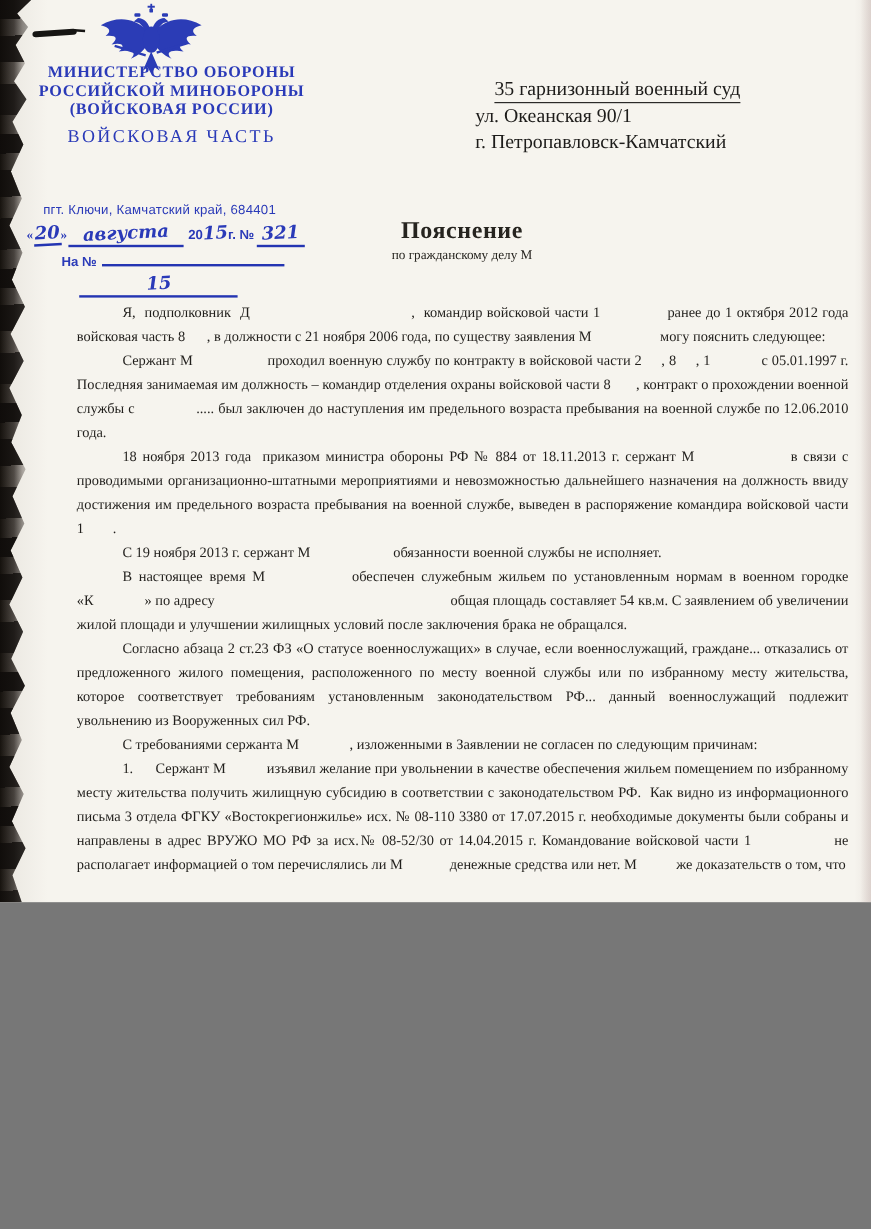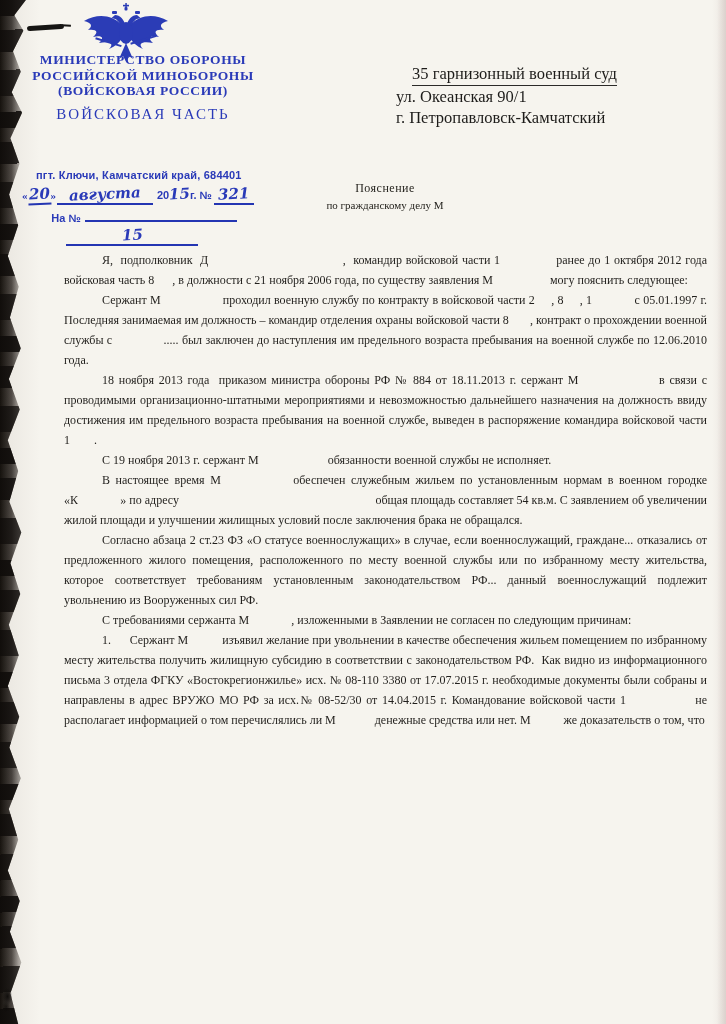--- a/index.html
+++ b/index.html
@@ -1,18 +1,18 @@
 <!DOCTYPE html>
 <html lang="ru"><head>
 <meta charset="utf-8">
 <title>Scanned document</title>
 <style>
   html,body{margin:0;padding:0;background:#777;}
   .page{
-    position:relative;width:726px;height:1024px;margin:0 auto;overflow:hidden;
+    position:relative;width:726px;height:752px;margin:0 auto;overflow:hidden;
     background:
       linear-gradient(90deg, rgba(120,105,95,.10) 0, rgba(0,0,0,0) 40px),
       linear-gradient(270deg, rgba(185,165,162,.18) 0, rgba(0,0,0,0) 14px),
       #f6f4ee;
     font-family:"Liberation Serif", serif;
     color:#24221f;
   }
   
   .edge-left{
     position:absolute;left:0;top:0;bottom:0;width:26px;pointer-events:none;
@@ -31,41 +31,41 @@
   .pen-dash:after{content:"";position:absolute;right:-7px;top:1px;width:9px;height:2px;background:#161513;transform:rotate(8deg);}
   .smudge-bottom{position:absolute;left:1px;top:986px;width:13px;height:26px;background:
     radial-gradient(7px 12px at 50% 40%, rgba(10,8,6,.85), rgba(0,0,0,0) 70%),
     radial-gradient(5px 8px at 40% 80%, rgba(10,8,6,.6), rgba(0,0,0,0) 70%);}
   
   .emblem{position:absolute;left:78px;top:3px;width:96px;height:62px;}
   
   .lh{position:absolute;left:20px;top:52px;width:246px;text-align:center;color:#2a3ab8;}
   .lh-min{font-size:13.5px;font-weight:bold;letter-spacing:.6px;line-height:15.5px;}
   .lh-unit{font-size:15px;font-weight:normal;letter-spacing:2px;margin-top:7px;}
-  .lh-addr{font-family:"Liberation Sans",sans-serif;font-size:11px;font-weight:bold;
+  .lh-addr{font-family:"Liberation Sans",sans-serif;font-size:11px;font-weight:normal;
     text-align:left;margin:46px 0 0 16px;letter-spacing:.2px;}
   .date-row{margin:4px 0 0 2px;text-align:left;white-space:nowrap;}
   .printed{font-family:"Liberation Sans",sans-serif;font-size:11px;font-weight:bold;}
   .hand{font-family:"DejaVu Serif",serif;font-style:italic;font-weight:bold;font-size:15px;
     display:inline-block;transform:rotate(-3deg);}
   .q{font-size:11px;font-weight:bold;}
   .uline{display:inline-block;border-bottom:2px solid #2435b2;text-align:center;vertical-align:baseline;}
   .day-u{border-bottom:2px solid #2435b2;padding:0 1px;}
   .month-line{width:96px;margin:0 4px 0 1px;}
   .num-line{width:40px;margin-left:2px;}
   .na-row{margin:3px 0 0 2px;text-align:center;}
   .na-line{width:152px;margin-left:4px;}
   .na2-row{margin:0 0 0 46px;text-align:left;}
   .na2-line{width:132px;}
   
   .recipient{position:absolute;left:396px;top:63px;font-size:16.5px;line-height:21.5px;color:#1d1c1a;}
   .court{display:inline-block;border-bottom:1.5px solid #2b2a28;padding-bottom:0;margin-left:16px;}
   
   .title{position:absolute;left:64px;right:20px;top:181px;text-align:center;color:#26241f;}
-  .t1{font-weight:normal;font-size:12px;letter-spacing:.5px;}
+  .t1{font-weight:bold;font-size:20px;letter-spacing:.5px;}
   .t2{font-size:11px;margin-top:3px;}
   
   .body{position:absolute;left:64px;right:19px;top:250px;text-align:justify;
     font-size:12px;line-height:20px;color:#211f1c;}
   .body p{margin:0;text-indent:38px;}
   
   .fade-layer{position:absolute;inset:0;pointer-events:none;background:
     radial-gradient(42px 14px at 152px 114px, rgba(246,244,238,.85), rgba(0,0,0,0) 72%),
     radial-gradient(150px 26px at 250px 405px, rgba(246,244,238,.60), rgba(0,0,0,0) 70%),
     radial-gradient(170px 14px at 250px 443px, rgba(246,244,238,.55), rgba(0,0,0,0) 70%),

